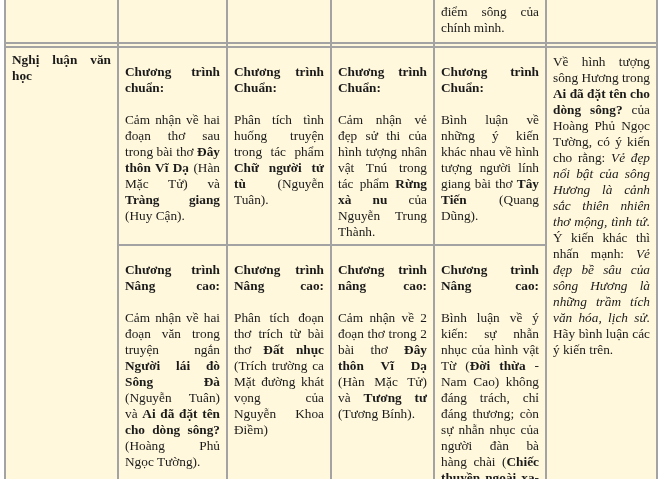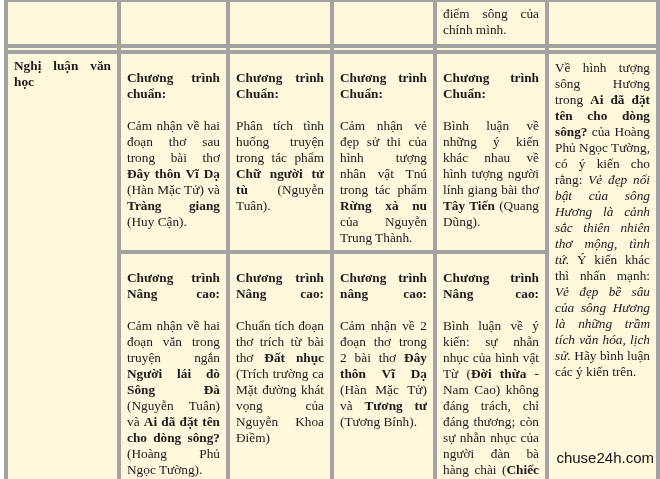--- a/index.html
+++ b/index.html
@@ -11,21 +11,21 @@
   }
   .wrap { position:absolute; left:0; top:0; width:660px; height:479px; }
   table.doc {
     position:absolute; left:4px; top:-2px;
     border-collapse:collapse;
     table-layout:fixed;
     width:652px;
     background:#fff8dc;
   }
   table.doc td {
-    border:4px solid #a3a3a3;
+    border:2px solid #a3a3a3;
     vertical-align:top;
     padding:4px 6px 4px 6px;
     font-size:13.3px;
     line-height:16px;
     text-align:justify;
     background:#fff8dc;
   }
   td.cat { font-weight:bold; text-align:left; padding-top:8px; }
   .hd { font-weight:bold; text-align:justify; text-align-last:justify; margin-top:12px; }
   .body { margin-top:16px; }
@@ -93,27 +93,26 @@
         <div class="rich"><span>Về hình tượng sông Hương trong </span><b>Ai đã đặt tên cho dòng sông?</b><span> của Hoàng Phủ Ngọc Tường, có ý kiến cho rằng: </span><i>Vẻ đẹp nổi bật của sông Hương là cảnh sắc thiên nhiên thơ mộng, tình tứ.</i><span> Ý kiến khác thì nhấn mạnh: </span><i>Vẻ đẹp bề sâu của sông Hương là những trầm tích văn hóa, lịch sử.</i><span> Hãy bình luận các ý kiến trên.</span></div>
       </td>
     </tr>
     <tr class="r-adv">
       <td>
         <div class="hd">Chương trình Nâng cao:</div>
         <div class="body rich"><span>Cảm nhận về hai đoạn văn trong truyện ngắn </span><b>Người lái đò Sông Đà</b><span> (Nguyễn Tuân) và </span><b>Ai đã đặt tên cho dòng sông?</b><span> (Hoàng Phủ Ngọc Tường).</span></div>
       </td>
       <td>
         <div class="hd">Chương trình Nâng cao:</div>
-        <div class="body rich"><span>Chuẩn tích đoạn thơ trích từ bài thơ </span><b>Đất nhục</b><span> (Trích trường ca Mặt đường khát vọng của Nguyễn Khoa Điềm)</span></div>
+        <div class="body rich"><span>Phân tích đoạn thơ trích từ bài thơ </span><b>Đất nhục</b><span> (Trích trường ca Mặt đường khát vọng của Nguyễn Khoa Điềm)</span></div>
       </td>
       <td>
         <div class="hd">Chương trình nâng cao:</div>
         <div class="body rich"><span>Cảm nhận về 2 đoạn thơ trong 2 bài thơ </span><b>Đây thôn Vĩ Dạ</b><span> (Hàn Mặc Tử) và </span><b>Tương tư</b><span> (Tương Bính).</span></div>
       </td>
       <td>
         <div class="hd">Chương trình Nâng cao:</div>
         <div class="body rich"><span>Bình luận về ý kiến: sự nhẫn nhục của hình vật Từ (</span><b>Đời thừa</b><span> - Nam Cao) không đáng trách, chỉ đáng thương; còn sự nhẫn nhục của người đàn bà hàng chài (</span><b>Chiếc thuyền ngoài xa</b><span>- Nguyễn Minh Châu) thì vừa đáng thương vừa đáng trách.</span></div>
       </td>
     </tr>
   </tbody>
     </table>
-  <div class="watermark">chuse24h.com</div>
 </div>
 
 </body></html>

